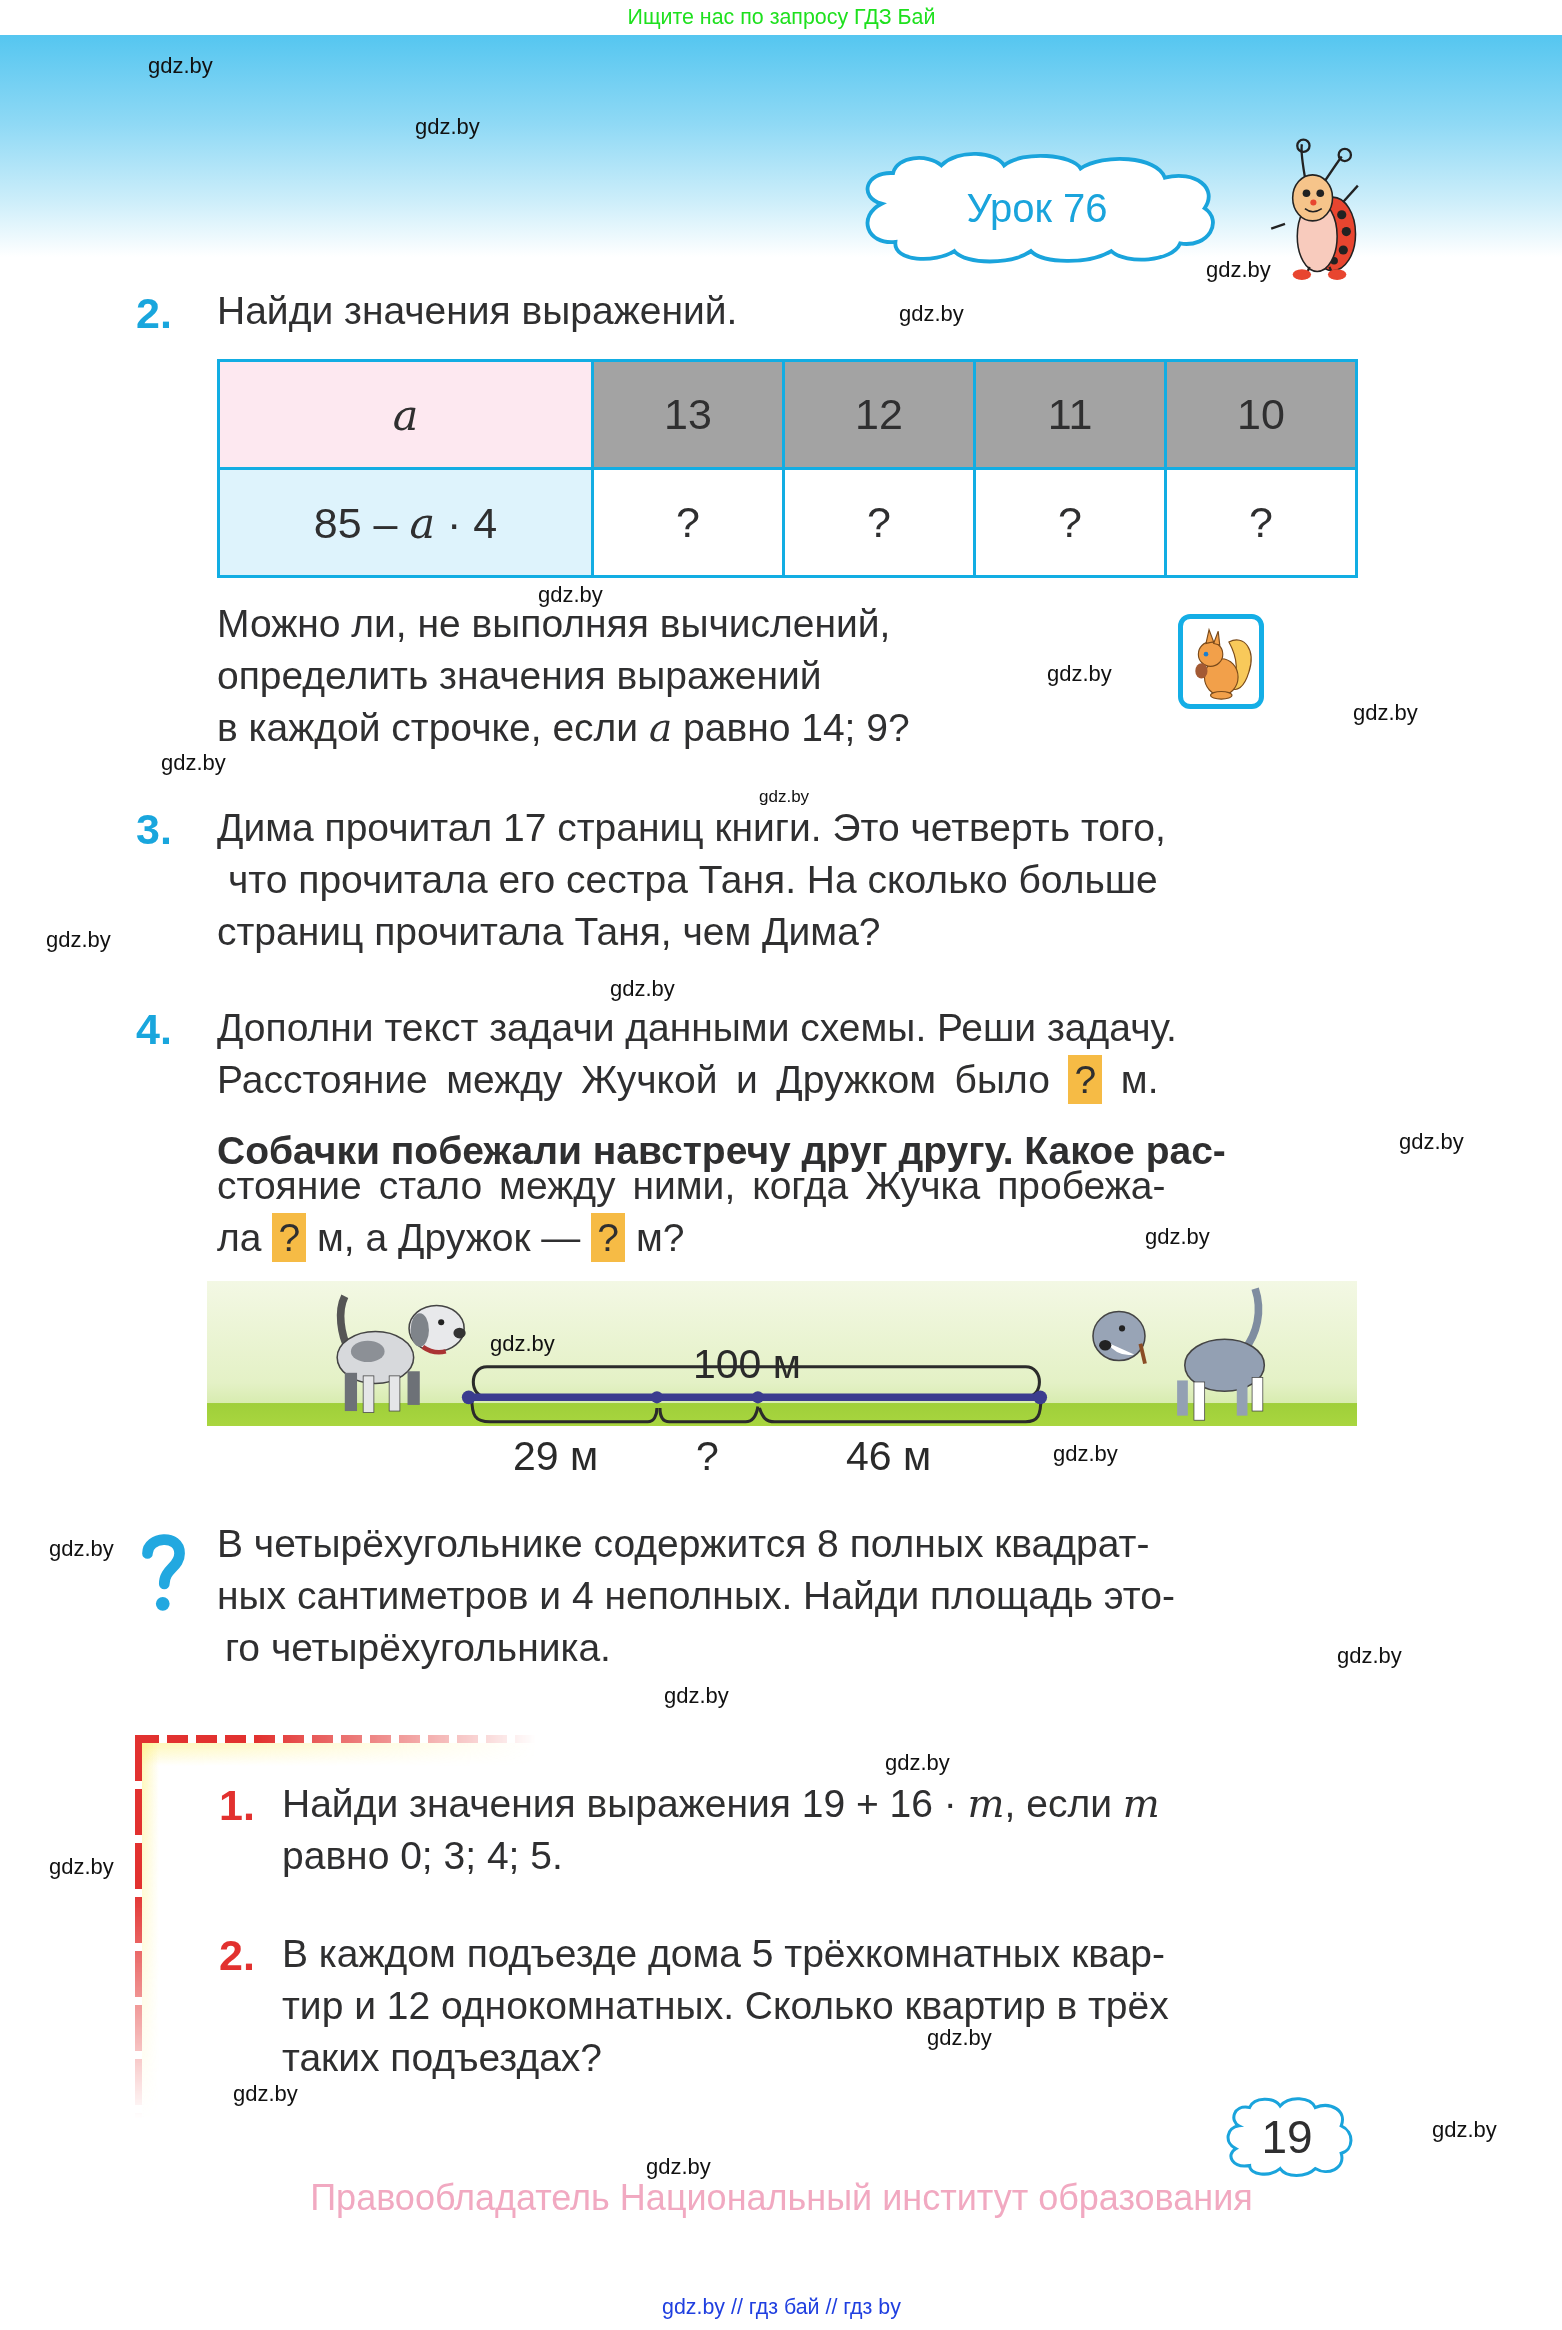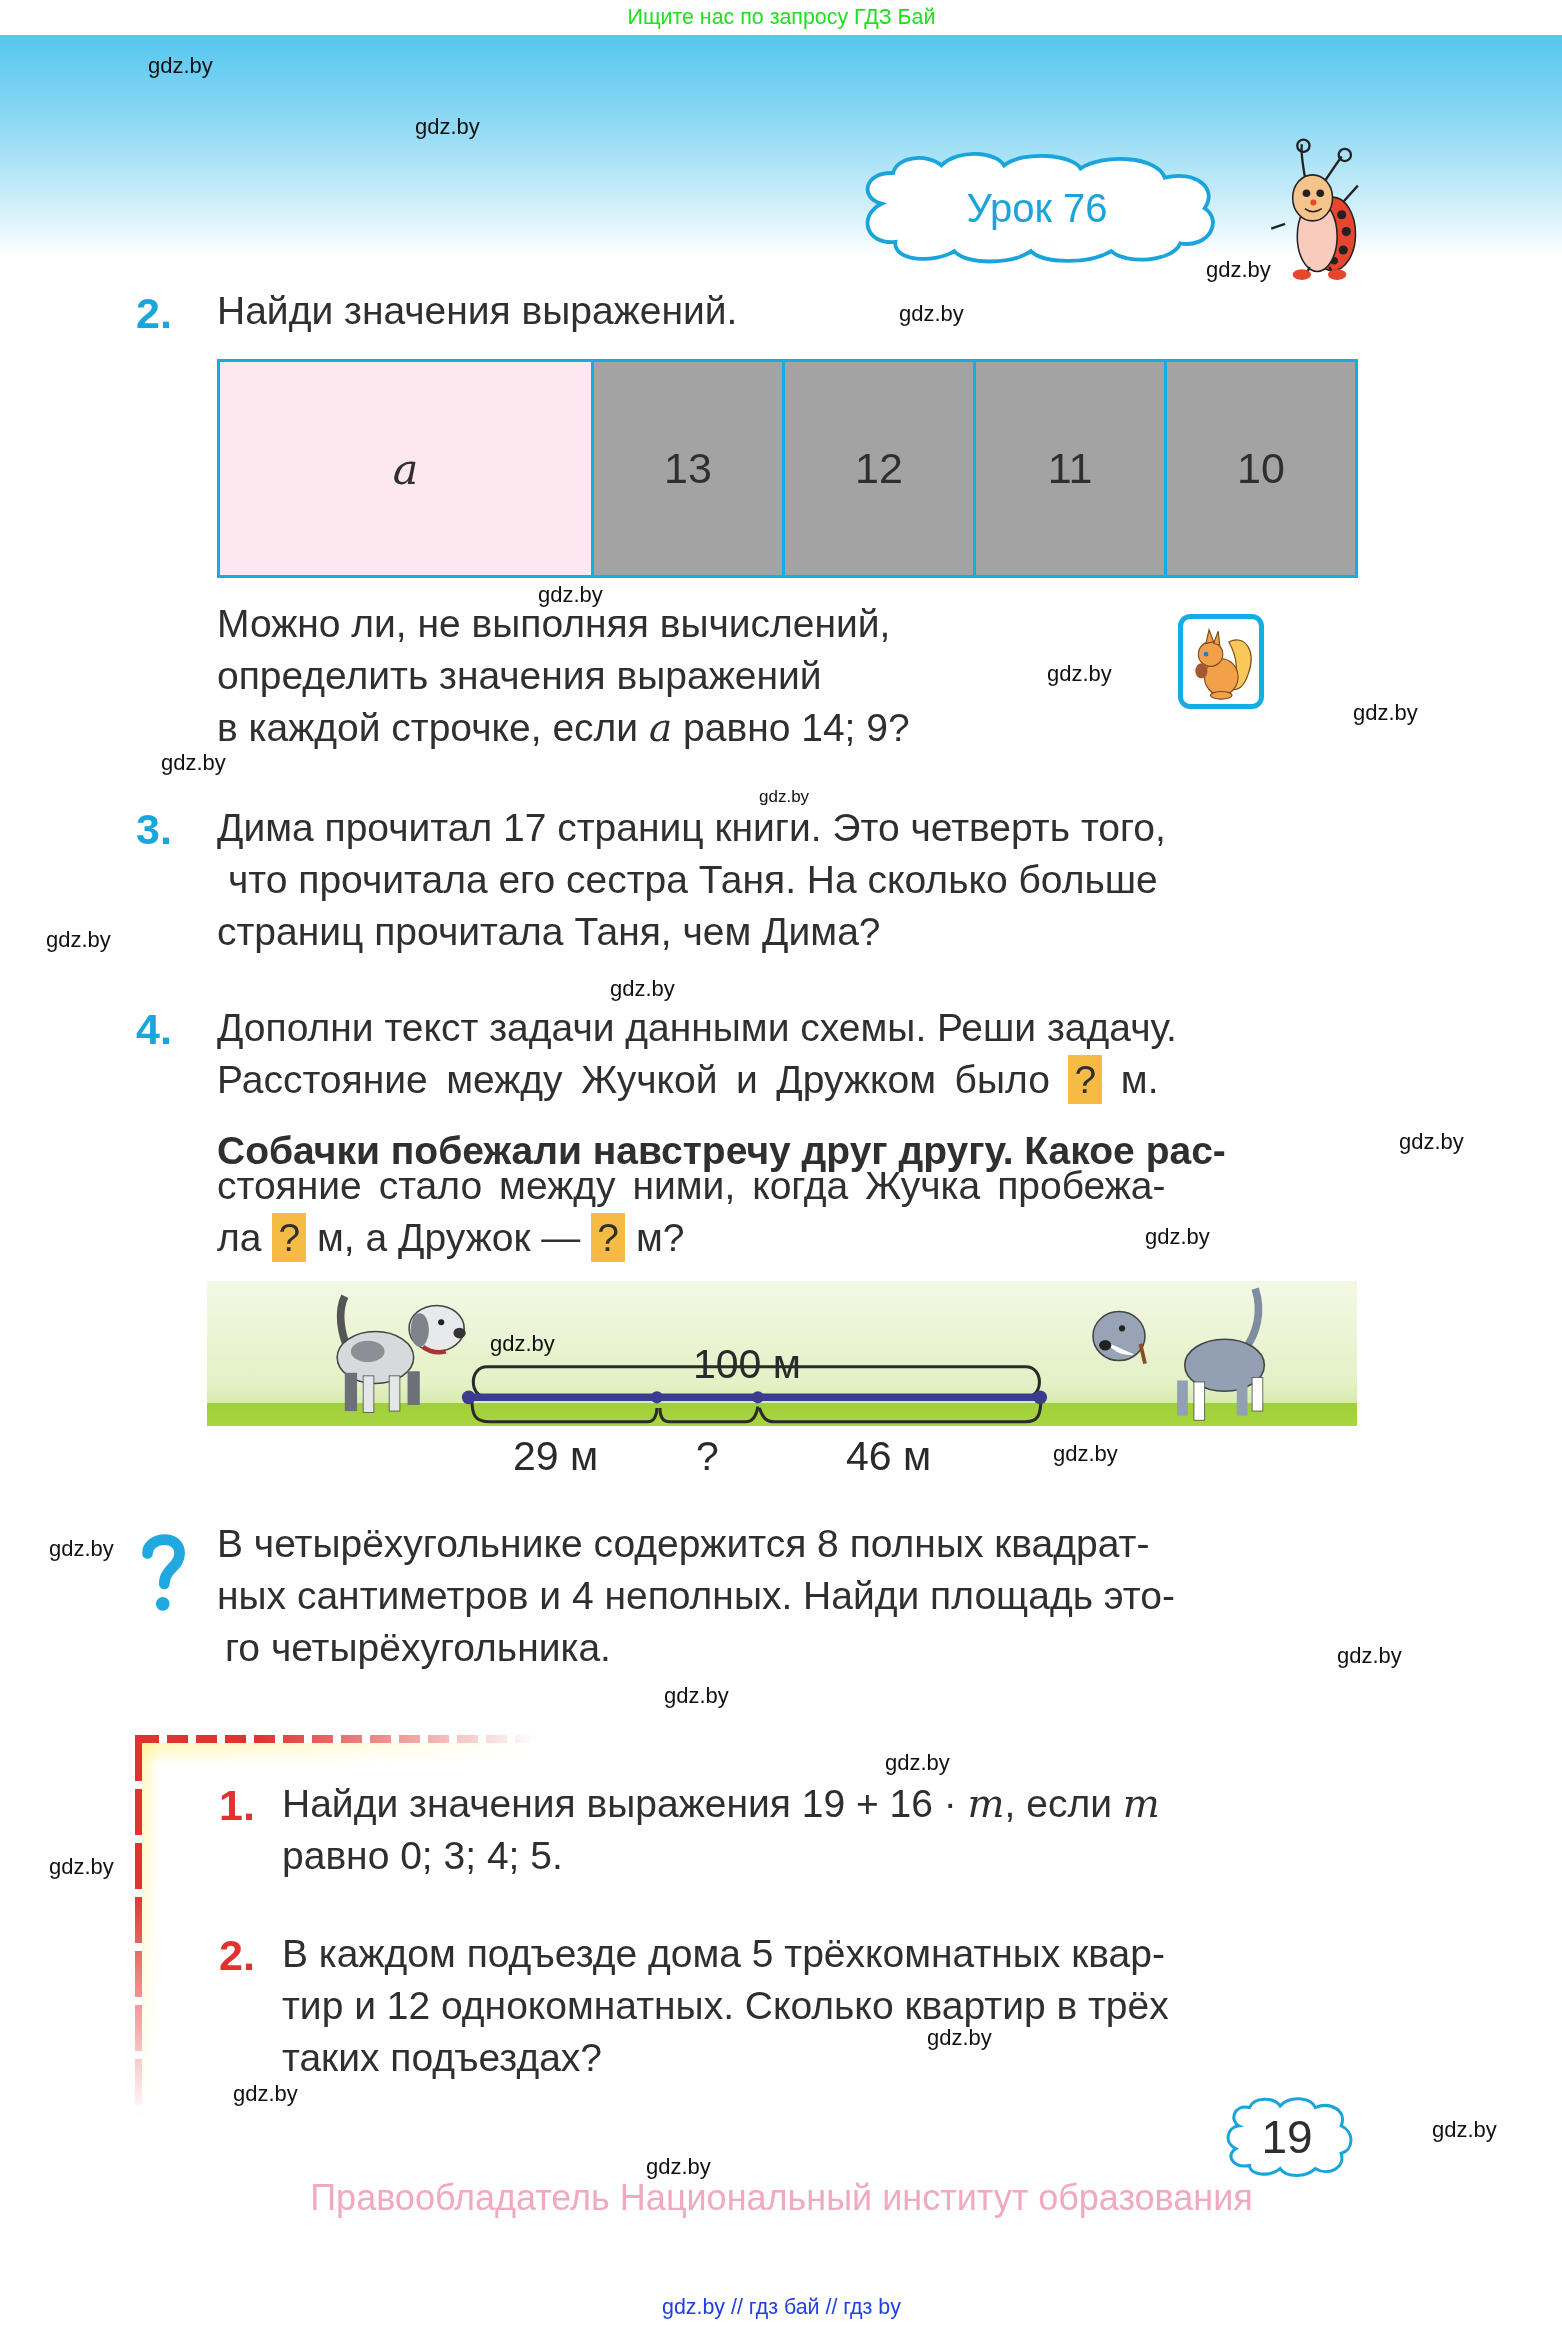--- a/index.html
+++ b/index.html
@@ -145,20 +145,27 @@
 <div class="line" style="left:217px; top:291px;">Найди значения выражений.</div>
 
 <table class="expr">
   <tbody>
       <tr>
     <td class="head-var"><span class="it">a</span></td>
     <td class="head-val">13</td>
     <td class="head-val">12</td>
     <td class="head-val">11</td>
     <td class="head-val">10</td>
+  </tr>
+  <tr>
+    <td class="row-label"><span>85 – </span><span class="it">a</span><span> · 4</span></td>
+    <td class="cell">?</td>
+    <td class="cell">?</td>
+    <td class="cell">?</td>
+    <td class="cell">?</td>
   </tr>
 </tbody>
   </table>
 
 <div class="line" style="left:217px; top:604px;">Можно ли, не выполняя вычислений,</div>
 <div class="line" style="left:217px; top:656px;">определить значения выражений</div>
 <div class="line" style="left:217px; top:708px;"><span>в каждой строчке, если</span> <span class="it">a</span> <span>равно 14; 9?</span></div>
 
 <div class="squirrel-box">
   <svg width="75" height="84" viewBox="0 0 98 110">

